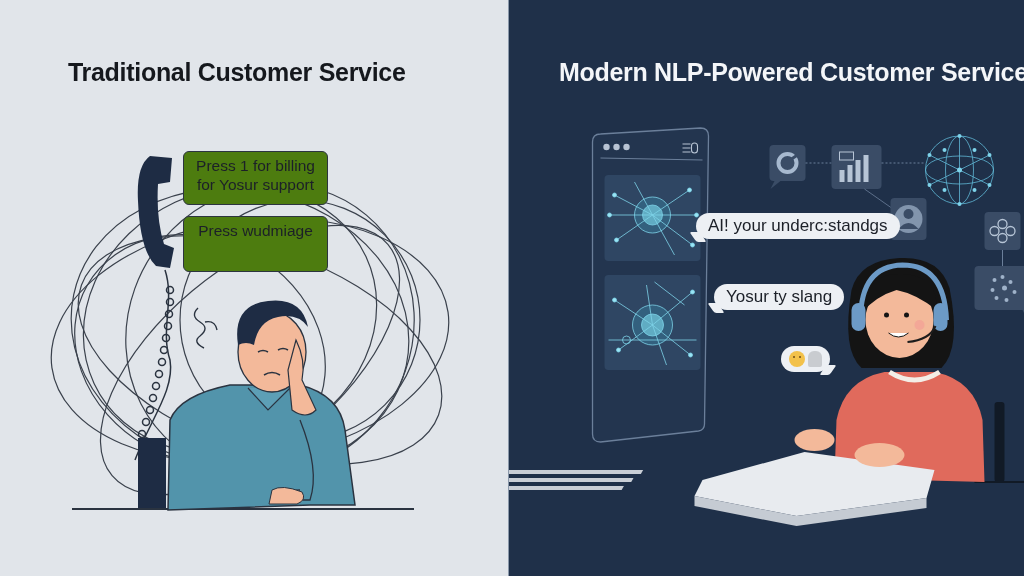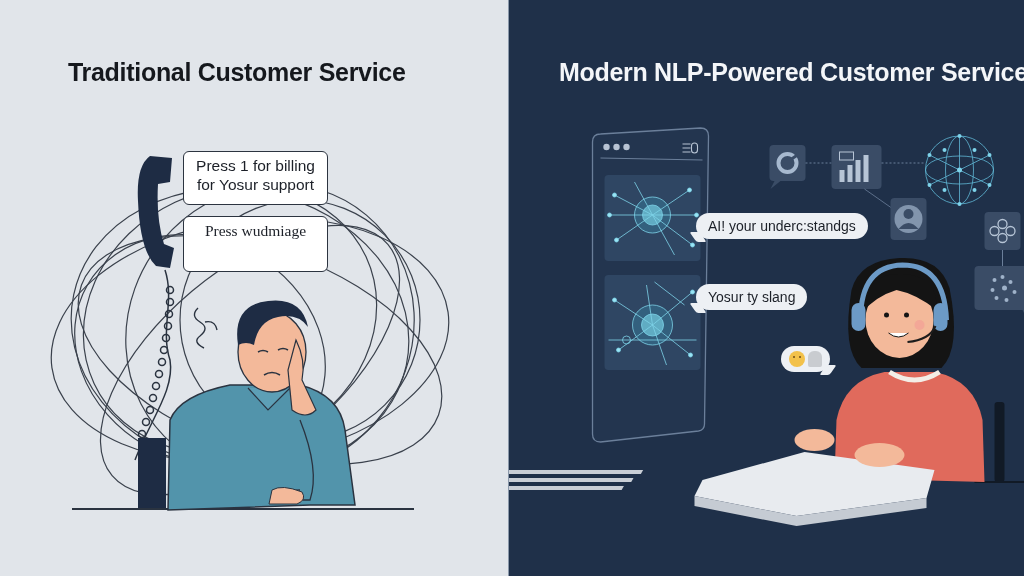--- a/index.html
+++ b/index.html
@@ -11,26 +11,26 @@
   .panel-right { left: 509px; width: 566px; background: #1f3049; }
   .divider { position: absolute; left: 508px; top: 0; width: 2px; height: 576px; background: #8a98aa; }
 
   .title { position: absolute; top: 52px; font-weight: bold; font-size: 25px; letter-spacing: -0.3px; white-space: nowrap; margin-top: 6px; }
   .title-left { left: 68px; color: #15181d; }
   .title-right { left: 50px; color: #f4f6f9; }
 
   .scene { position: absolute; left: 0; top: 0; width: 100%; height: 100%; }
 
   .bubble-light {
-    position: absolute; background: #ffffff; border: 1.5px solid #2c3440; border-radius: 6px;
+    position: absolute; background: #4d7c0f; border: 1.5px solid #2c3440; border-radius: 6px;
     color: #1c2028; font-size: 15.5px; line-height: 19px; text-align: center; padding: 4px 8px;
   }
   .chat {
     position: absolute; background: #edf0f4; border-radius: 13px; color: #1c2028;
-    font-size: 14px; padding: 4px 12px; white-space: nowrap; height: 26px; line-height: 18px;
+    font-size: 17px; padding: 4px 12px; white-space: nowrap; height: 26px; line-height: 18px;
   }
   .chat::after {
     content: ""; position: absolute; left: -3px; bottom: -3px; width: 10px; height: 10px;
     background: #edf0f4; transform: skewX(35deg); border-radius: 2px;
   }
   .chat.tail-right::after { left: auto; right: -3px; transform: skewX(-35deg); }
   .emoji { display: inline-block; width: 16px; height: 16px; border-radius: 50%; background: #f2c14a; vertical-align: -3px; margin-left: 10px; position: relative; }
   .emoji::before, .emoji::after { content: ""; position: absolute; top: 5px; width: 2px; height: 2px; background: #6b4b1a; border-radius: 50%; }
   .emoji::before { left: 4px; } .emoji::after { right: 4px; }
   .ghost { display: inline-block; width: 14px; height: 16px; border-radius: 6px 6px 2px 2px; background: #c9ccd0; vertical-align: -3px; margin-left: 3px; }
@@ -91,21 +91,21 @@
       <path d="M258 352 q5 -3 10 0 M278 350 q5 -3 10 0" stroke="#2a3340" stroke-width="1.5" fill="none"></path>
       <path d="M264 375 q8 -5 16 0" stroke="#2a3340" stroke-width="1.5" fill="none"></path>
       <path d="M296 340 q10 20 6 40 l14 30 q-10 10 -24 0 l-4 -40 z" fill="#f3b99a" stroke="#2a3340" stroke-width="1.2"></path>
     </g>
   </svg>
 
   <div class="bubble-light" style="left:183px;top:151px;width:145px;height:54px;">
     <div>Press 1 for billing</div>
     <div>for Yosur support</div>
   </div>
-  <div class="bubble-light" style="left:183px;top:216px;width:145px;height:56px;font-family:Liberation Serif, serif;">
+  <div class="bubble-light" style="left:183px;top:216px;width:145px;height:56px;">
     <div>Press wudmiage</div>
   </div>
 </div>
 
 <div class="divider"></div>
 
 <div class="panel panel-right">
   <div class="title title-right">Modern NLP-Powered Customer Service</div>
 
   <svg class="scene" viewBox="0 0 515 576">
@@ -239,19 +239,19 @@
       </g>
     </g>
 
     <ellipse cx="280" cy="440" rx="20" ry="11" fill="#f3b99a"></ellipse>
     <ellipse cx="345" cy="455" rx="25" ry="12" fill="#f3b99a"></ellipse>
   </svg>
 
   <div class="chat" style="left:187px;top:213px;">
     <span>AI! your underc:standgs</span>
   </div>
-  <div class="chat" style="left:187px;top:284px;">
+  <div class="chat" style="left:205px;top:284px;">
     <span>Yosur ty slang</span>
   </div>
   <div class="chat tail-right" style="left:272px;top:346px;padding:4px 8px;">
     <span class="emoji" style="margin-left:0;"></span><span class="ghost"></span>
   </div>
 </div>
 
 </body></html>

